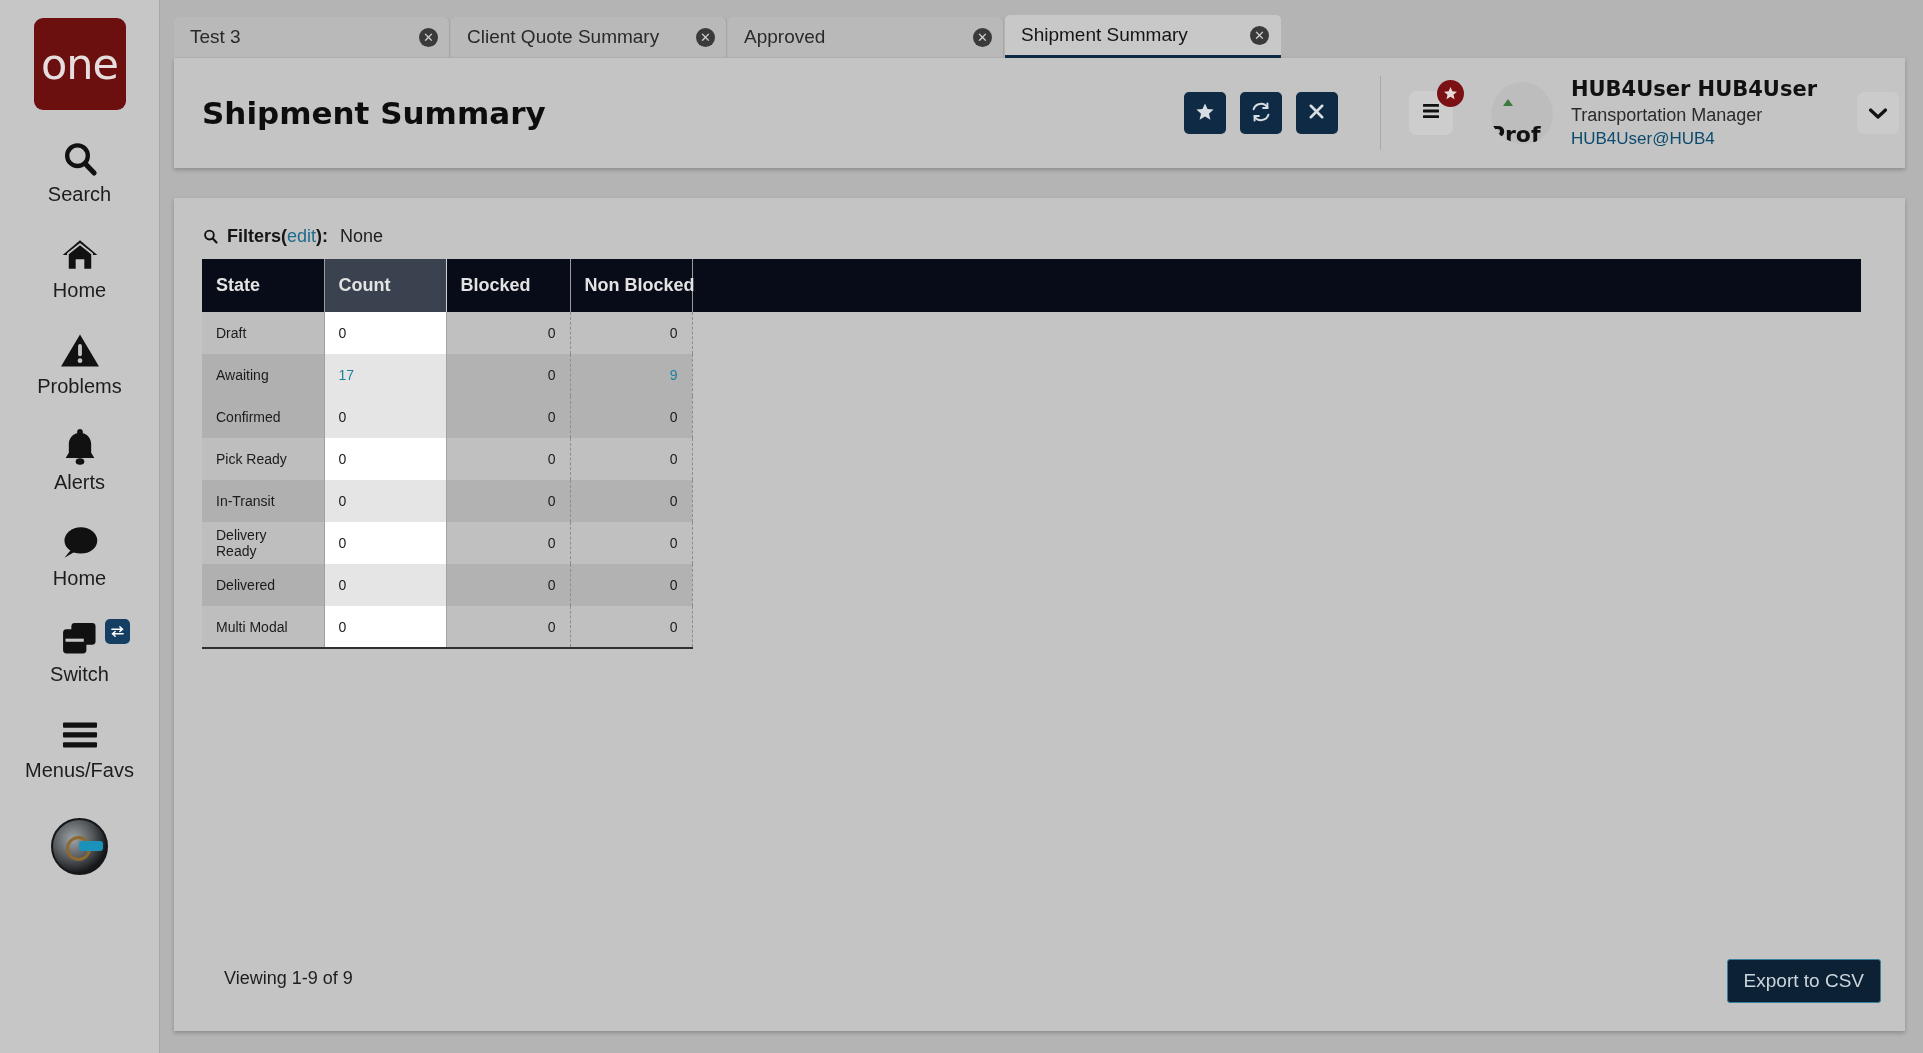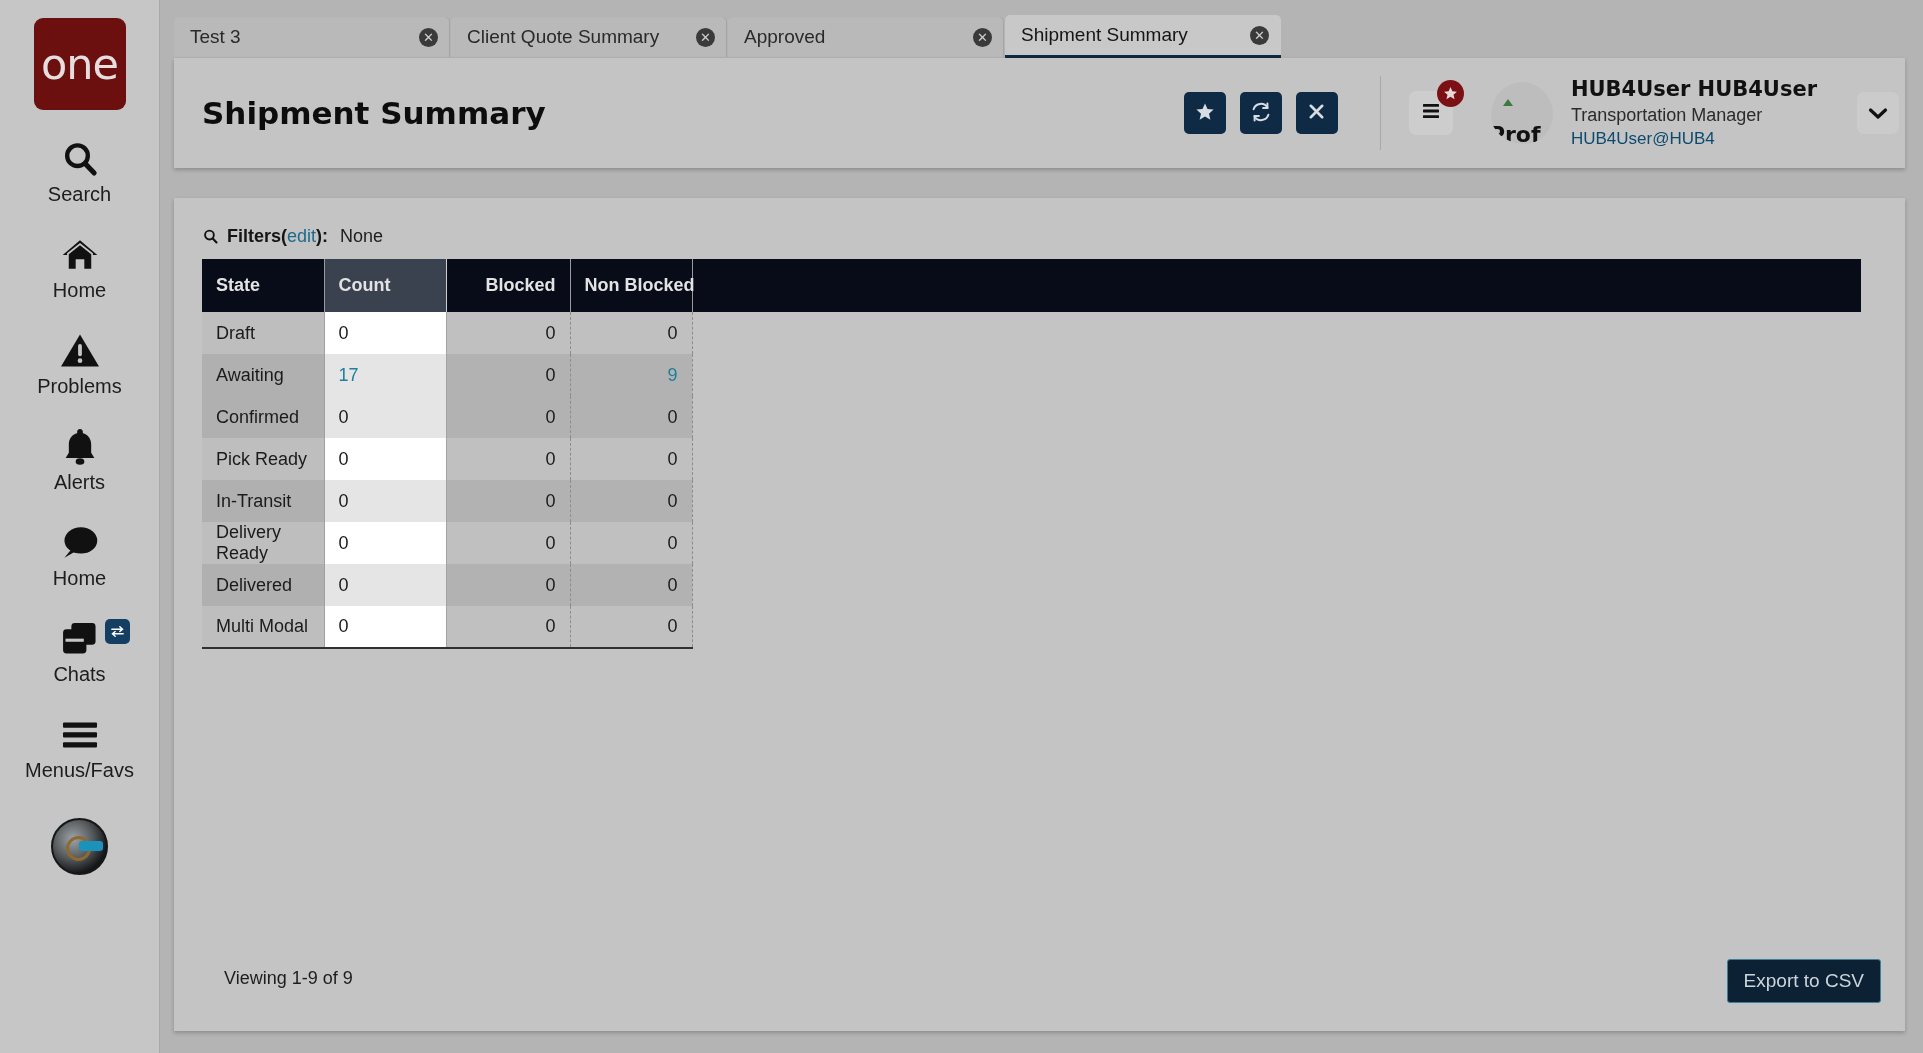--- a/index.html
+++ b/index.html
@@ -234,25 +234,25 @@
     font-size: 18px;
     font-weight: bold;
     text-align: left;
     height: 43px;
     padding: 16px 14px;
     border-right: 1px solid #9b9b9b;
     white-space: nowrap;
   }
   thead th.col-count { background: #39424e; border-right: 1px solid #cfcfcf; }
   thead th.col-pad { border-right: none; }
-  thead th.col-num { text-align: right; margin-left: 24px; }
+  thead th.col-num { text-align: left; margin-left: 24px; }
 
   tbody td {
     height: 42px;
-    font-size: 18px;
+    font-size: 14px;
     color: #1b1b1b;
     padding: 0 14px;
     border-right: 1px dashed #8d8d8d;
   }
   tbody tr.odd td.col-state { background: #bebebe; }
   tbody tr.even td.col-state { background: #b0b0b0; }
   tbody tr.odd td.col-count { background: #ffffff; }
   tbody tr.even td.col-count { background: #e5e5e5; }
   tbody tr.odd td.col-num { background: #c0c0c0; }
   tbody tr.even td.col-num { background: #b2b2b2; }
@@ -348,21 +348,21 @@
         <rect x="2.2" y="5.4" width="13.5" height="14" rx="2"></rect>
         <rect x="3.6" y="10.8" width="10.6" height="1.8" fill="#c6c6c6"></rect>
       </svg>
     </span>
     <span class="switch-badge">
       <svg width="15" height="15" viewBox="0 0 16 16" fill="none" stroke="#fff" stroke-width="1.6" stroke-linecap="round">
         <path d="M2 5.5 H13 M10.5 3 L13.3 5.5 L10.5 8"></path>
         <path d="M14 10.5 H3 M5.5 8 L2.7 10.5 L5.5 13"></path>
       </svg>
     </span>
-    <span class="nav-lbl">Chats</span>
+    <span class="nav-lbl">Switch</span>
   </div>
 
   <div class="nav-item">
     <span class="nav-ico">
       <svg width="42" height="34" viewBox="0 0 24 20" fill="#111">
         <rect x="2" y="2.6" width="20" height="3.1" rx="0.6"></rect>
         <rect x="2" y="8.4" width="20" height="3.1" rx="0.6"></rect>
         <rect x="2" y="14.2" width="20" height="3.1" rx="0.6"></rect>
       </svg>
     </span>

